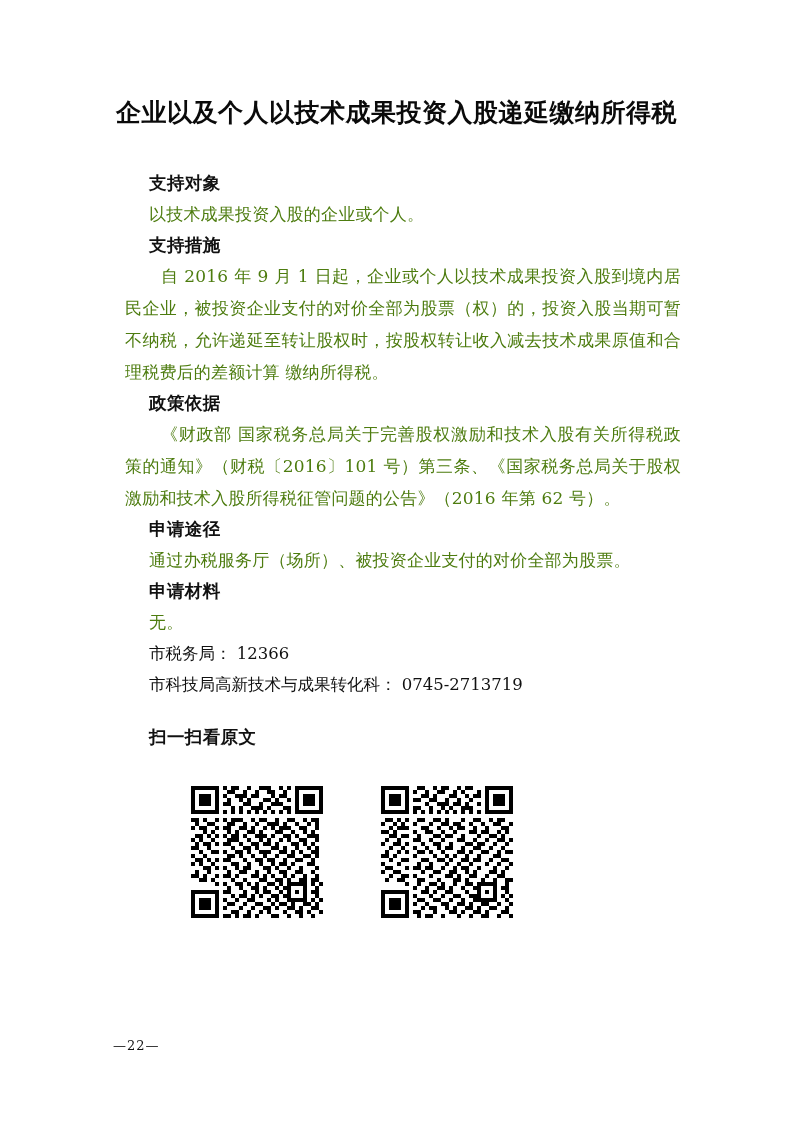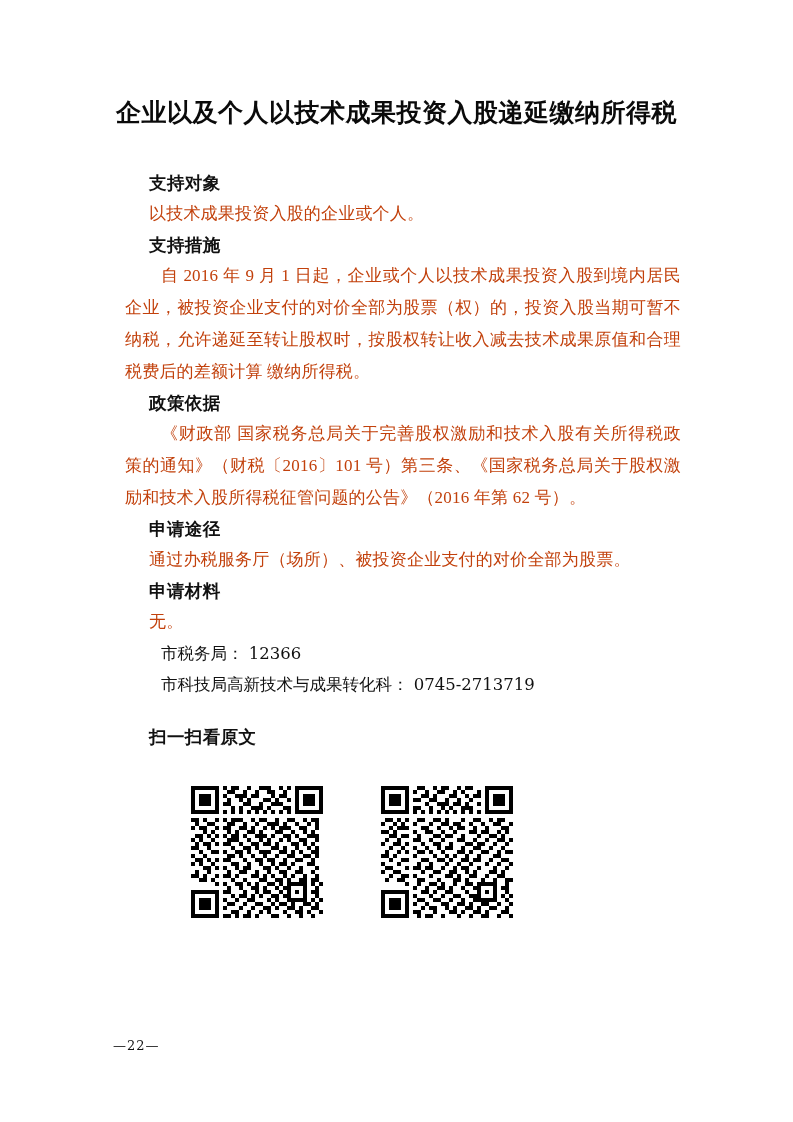--- a/index.html
+++ b/index.html
@@ -45,35 +45,34 @@
     font-weight: bold;
     font-size: 17.5px;
     line-height: 30px;
     margin-left: 36px;
     color: #111;
     letter-spacing: 0.4px;
   }
   .para {
     font-size: 17px;
     line-height: 32px;
-    color: #c2410c;
+    color: #4d7c0f;
     text-align: justify;
     text-justify: inter-ideograph;
     margin-left: 36px;
     letter-spacing: 0.2px;
-    font-family: Liberation Serif, serif;
   }
   .para.indent {
     margin-left: 12px;
     text-indent: 36px;
   }
   .contact-line {
     font-size: 16.5px;
     line-height: 31px;
-    margin-left: 48px;
+    margin-left: 36px;
     color: #111;
   }
   .qr-wrap {
     position: absolute;
     left: 113px;
     top: 786px;
     width: 568px;
     height: 150px;
   }
   .qr {

